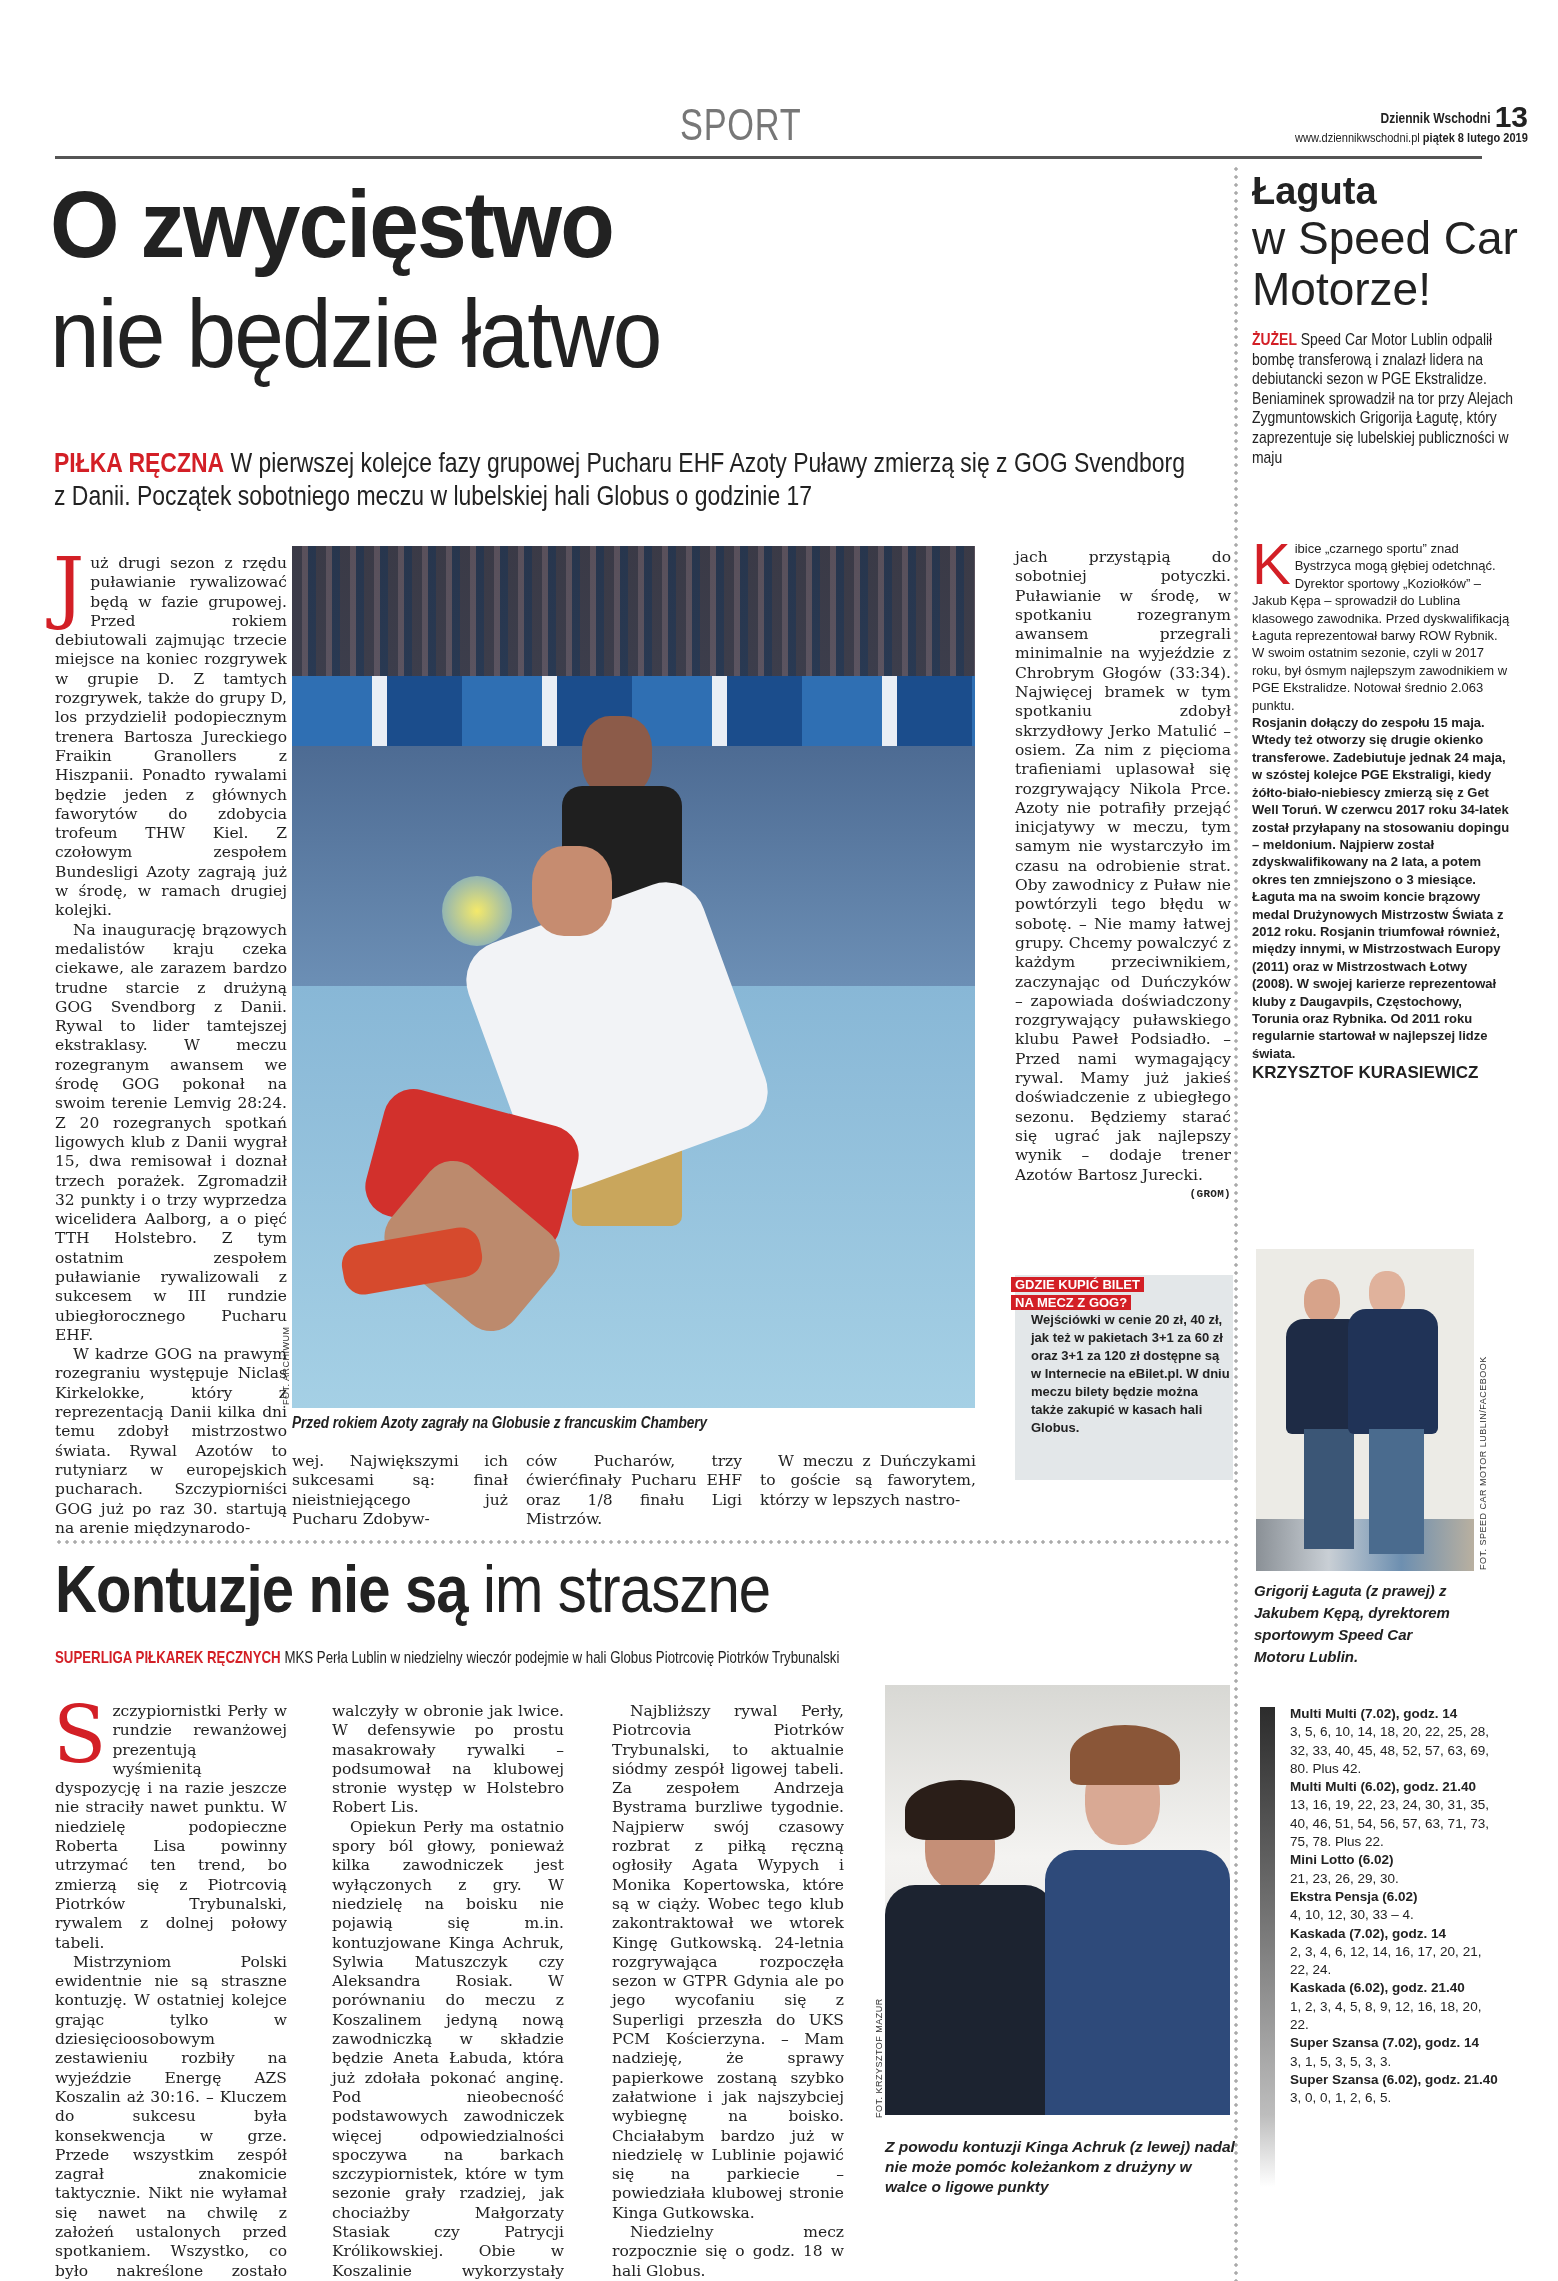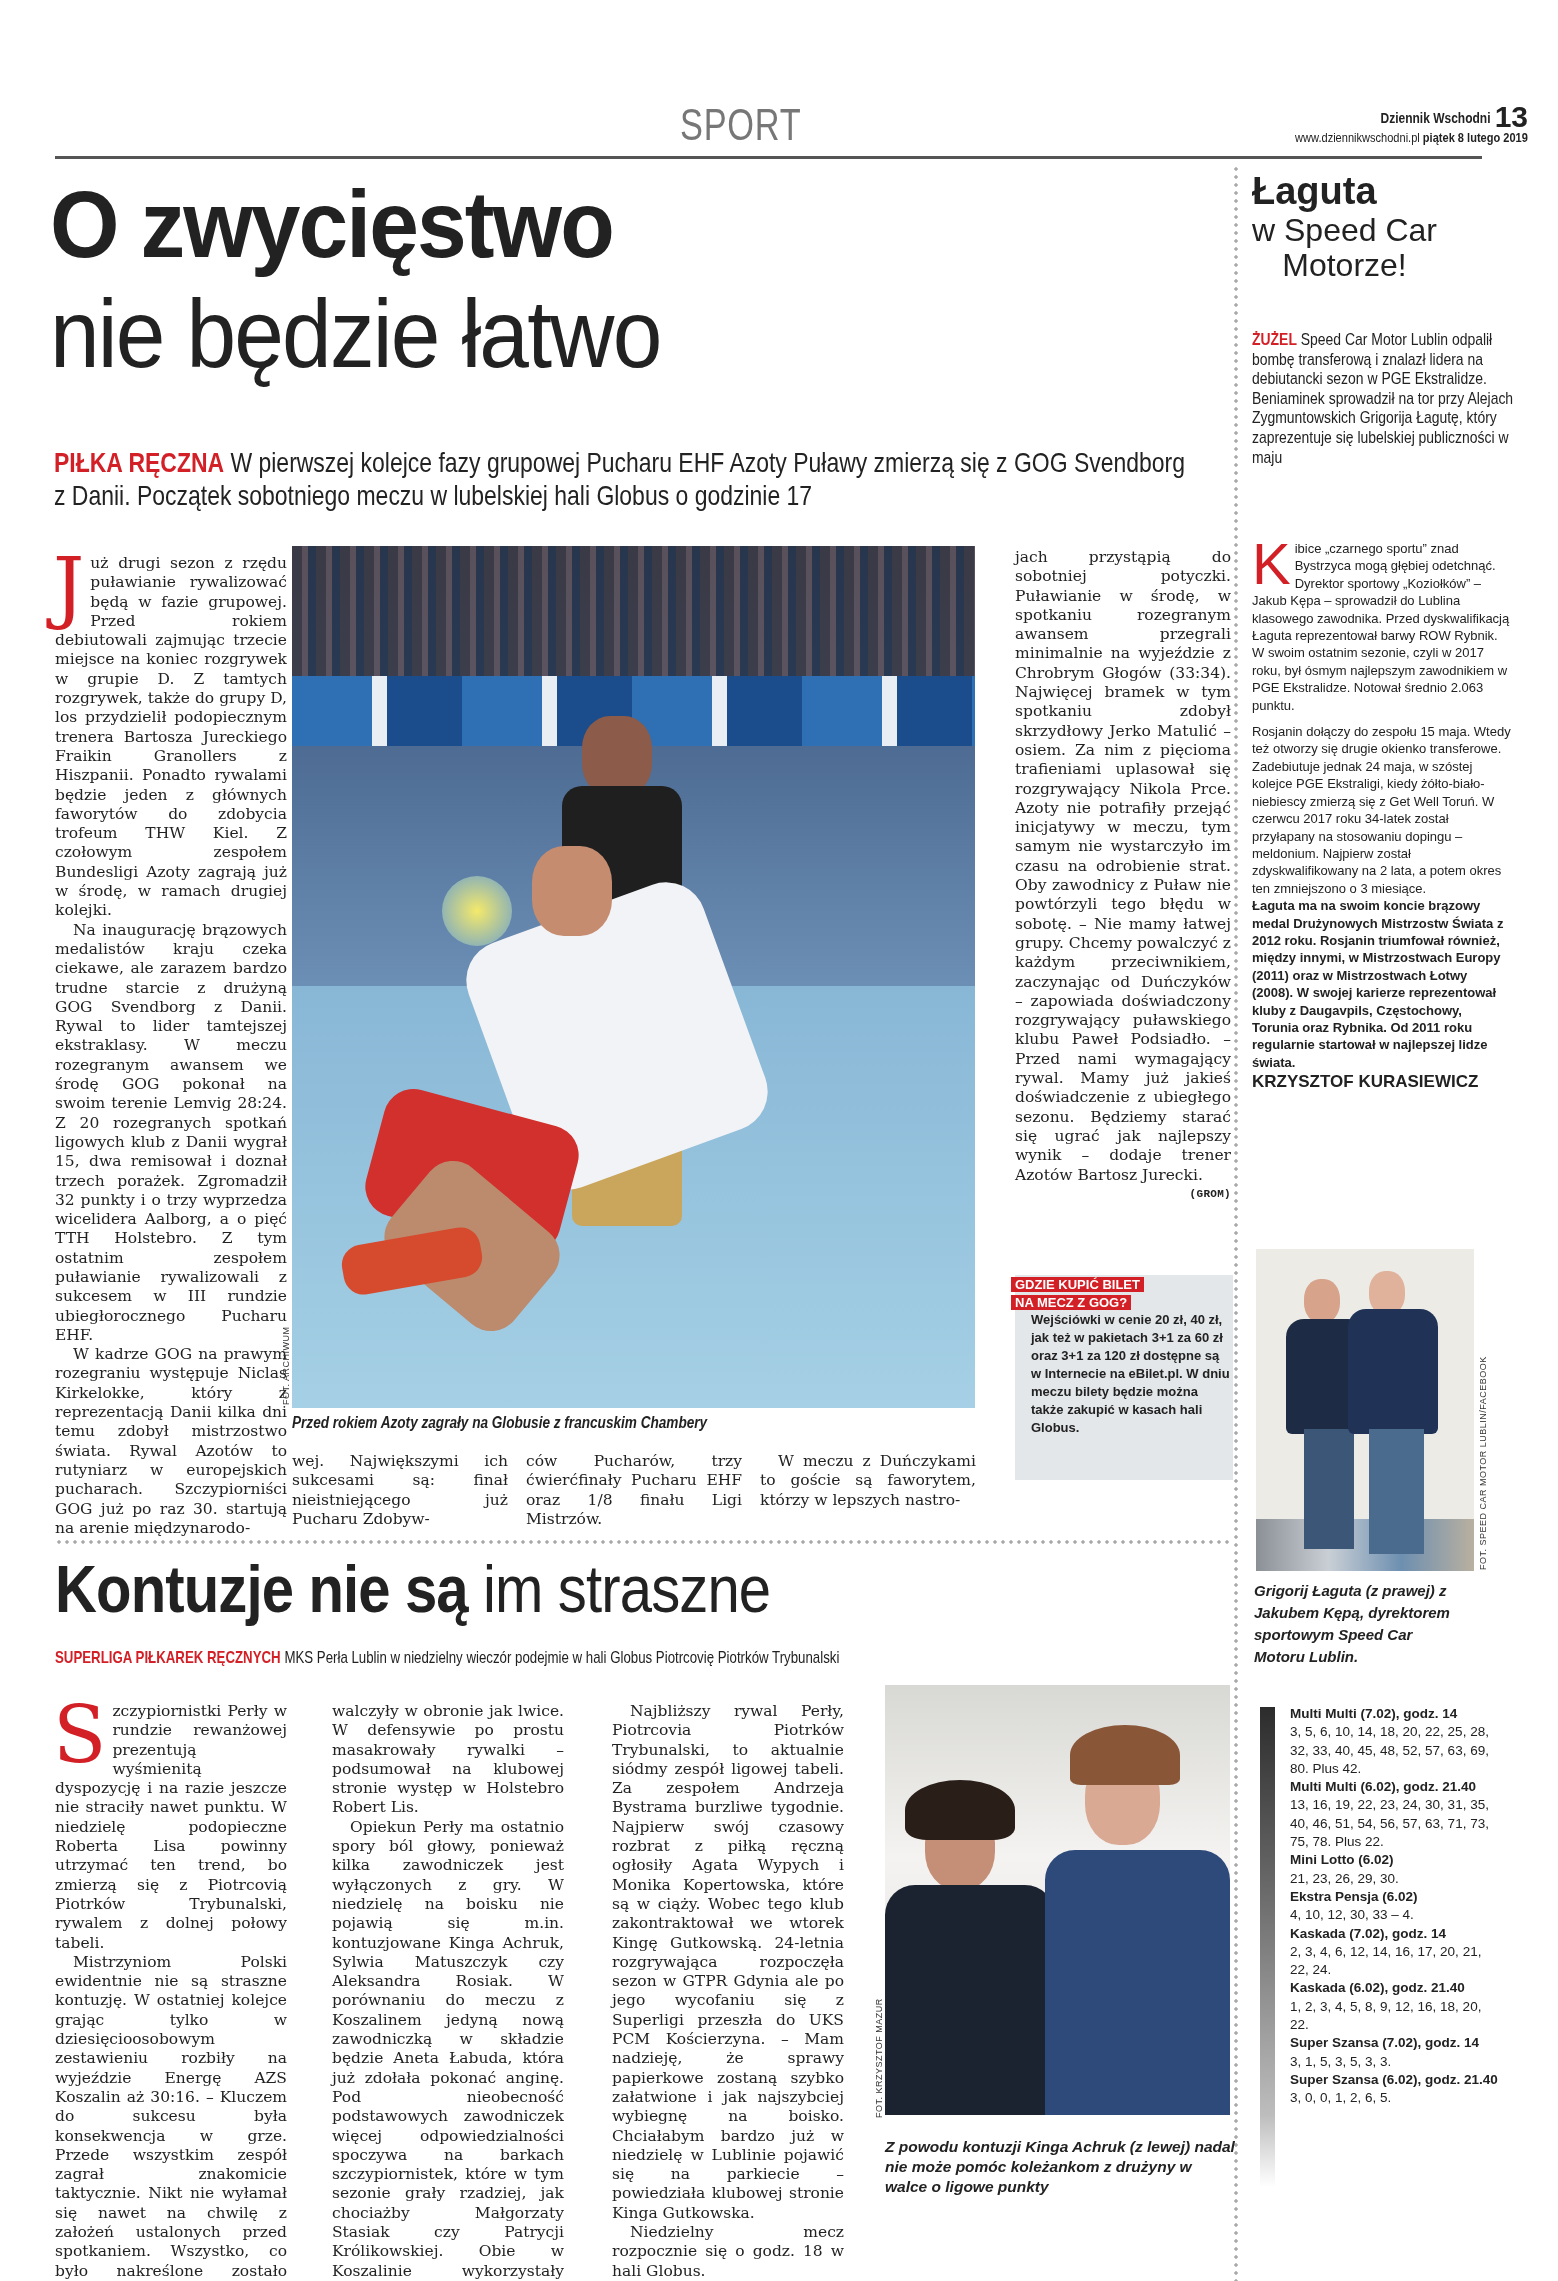--- a/index.html
+++ b/index.html
@@ -42,25 +42,25 @@
 
   .byline { font-family: "Liberation Sans", sans-serif; font-weight: bold; font-size: 11px; letter-spacing: 0.3px; }
 
   
   #h-dots { left: 55px; top: 1540px; width: 1175px; height: 4px; background-image: radial-gradient(circle, #aaa 1.5px, transparent 1.8px); background-size: 8px 4px; }
   #v-dots { left: 1234px; top: 165px; width: 4px; height: 2120px; background-image: radial-gradient(circle, #aaa 1.5px, transparent 1.8px); background-size: 4px 8px; }
 
   
   #side-headline { left: 1252px; top: 170px; font-family: "Liberation Sans", sans-serif; line-height: 1.12; }
   #side-headline .b { font-size: 38px; font-weight: bold; display: block; }
-  #side-headline .l { font-size: 32px; display: block; text-align: center; }
+  #side-headline .l { font-size: 46px; display: block; }
   #side-lead { left: 1252px; top: 330px; width: 280px; font-family: "Liberation Sans", sans-serif; font-size: 17px; line-height: 19.6px; transform: scaleX(0.82); transform-origin: left; width: 320px; }
   #side-body { left: 1252px; top: 540px; width: 260px; font-family: "Liberation Sans", sans-serif; font-size: 13px; line-height: 17.4px; color: #222; }
   #side-body .dc { float: left; color: #d31f26; font-size: 58px; line-height: 48px; margin: 0 4px 0 0; font-weight: normal; }
-  #side-body .bold { font-weight: normal; margin-top: 9px; }
+  #side-body .bold { font-weight: bold; }
   #side-author { font-family: "Liberation Sans", sans-serif; font-weight: bold; font-size: 17px; margin-top: 2px; }
 
   #photo-2 { left: 1256px; top: 1249px; width: 218px; height: 322px; background: #ecebe6; overflow: hidden; }
   #caption-2 { left: 1254px; top: 1580px; width: 200px; font-family: "Liberation Sans", sans-serif; font-style: italic; font-weight: bold; font-size: 15px; line-height: 22px; }
 
   #lotto { left: 1260px; top: 1707px; width: 260px; }
   #lotto-bar { position: absolute; left: 0; top: 0; width: 15px; height: 480px; background: linear-gradient(180deg, #2c2c2c 0%, #6d6d6d 40%, #bdbdbd 85%, #fff 100%); }
   #lotto-list { position: absolute; left: 30px; top: -2px; width: 210px; font-family: "Liberation Sans", sans-serif; font-size: 13.5px; line-height: 18.3px; }
   #lotto-list .t { font-weight: bold; display: block; }
   #lotto-list .n { display: block; }

